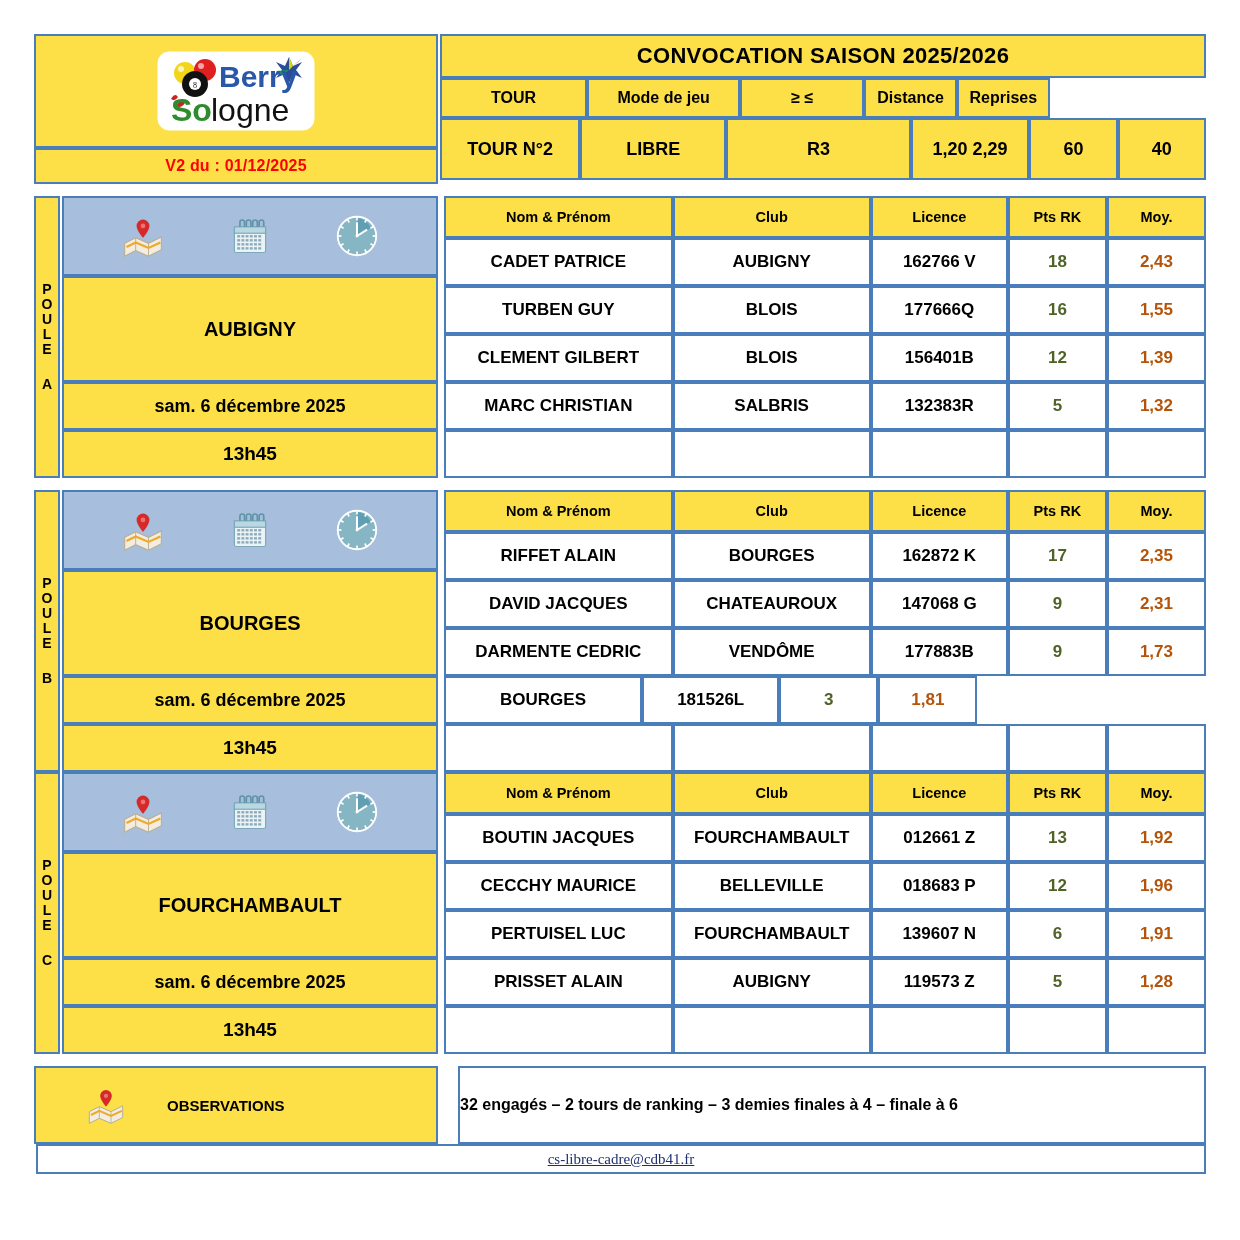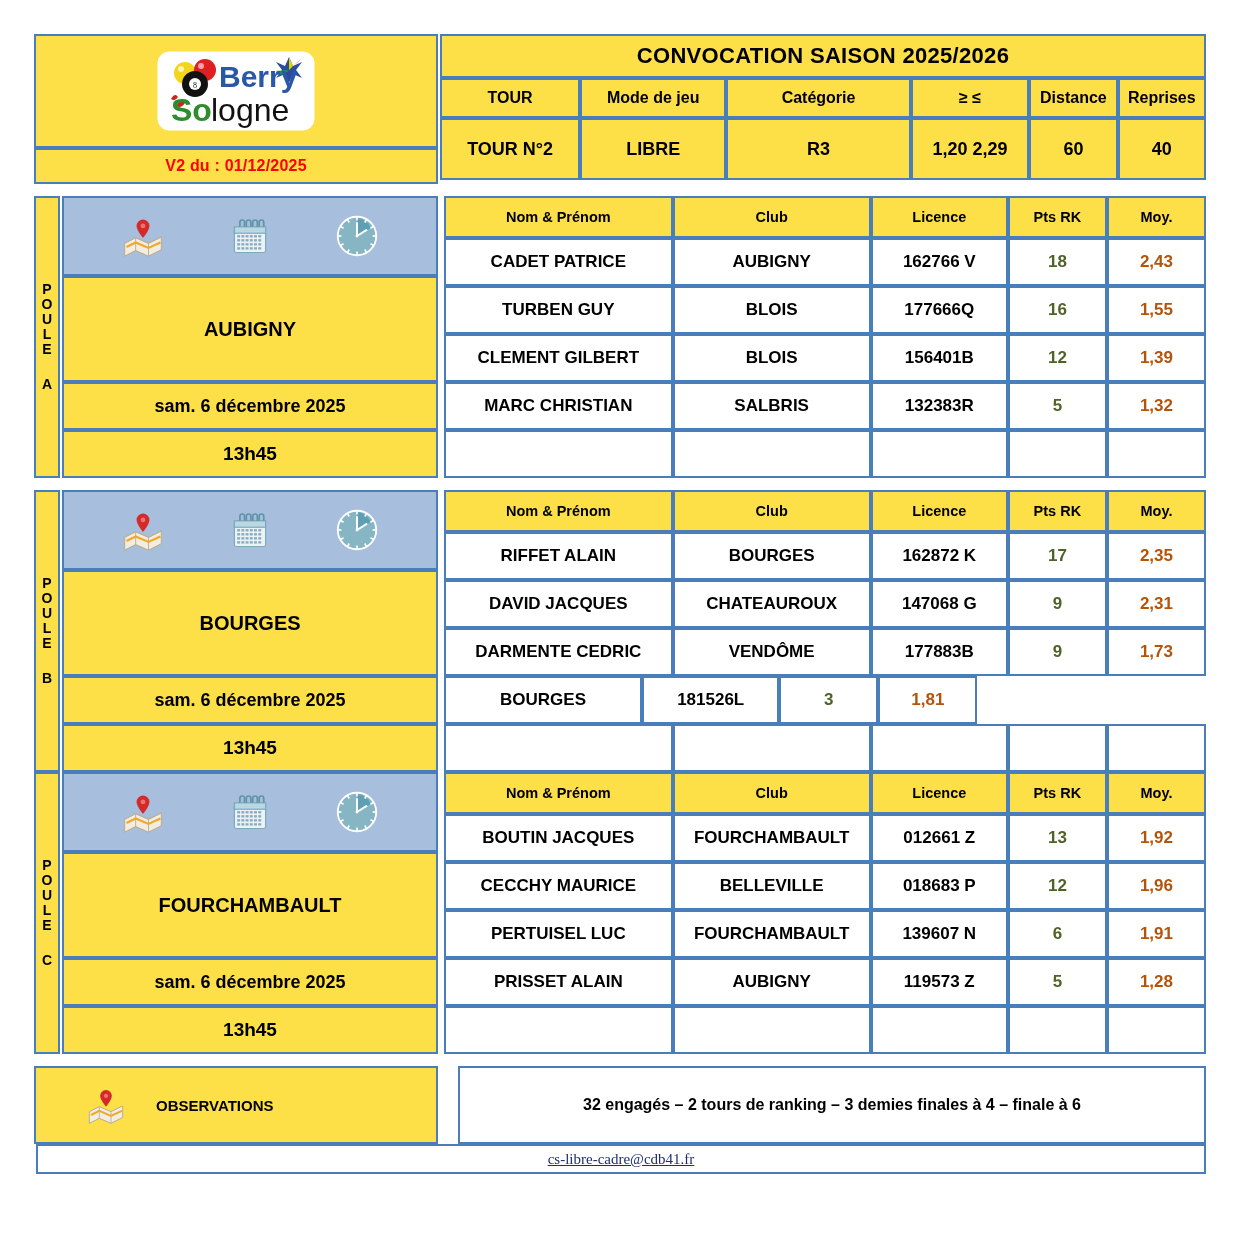--- a/index.html
+++ b/index.html
@@ -68,24 +68,24 @@
   .w-pts{width:13.0%;}
   .w-moy{width:13.0%;}
   .pts{color:#4F6228;}
   .moy{color:#B4530A;}
 
   
   .ico{width:46px;height:44px;display:block;}
 
   
   .obs{display:flex;width:1172px;height:78px;}
-  .obs-left{width:404px;display:flex;align-items:center;}
+  .obs-left{width:404px;display:flex;align-items:center;gap:11px;}
   .obs-left .ico{margin-left:50px;width:40px;height:40px;}
   .obs-label{font-weight:bold;font-size:15px;margin-left:30px;}
-  .obs-right{flex:1;margin-left:20px;display:flex;align-items:center;justify-content:center;}
+  .obs-right{flex:1;margin-left:20px;display:flex;align-items:center;justify-content:flex-start;}
   .obs-txt{font-weight:bold;font-size:16px;}
 
   .foot{display:flex;width:1172px;height:30px;}
   .foot-left{width:664px;display:flex;align-items:center;justify-content:center;}
   .foot-left span{font-size:14px;color:#000;}
   .foot-right{flex:1;margin-left:2px;display:flex;align-items:center;justify-content:center;}
   .mail{font-family:"Liberation Serif", serif;font-size:15px;color:#1F2F6E;text-decoration:underline;text-align:center;}
 </style>
 </head>
 <body>
@@ -127,21 +127,20 @@
       </div>
     </div>
 
     <div class="right-col">
       <div class="title-cell bd fill-lt">
         <span class="title-txt">CONVOCATION SAISON 2025/2026</span>
       </div>
       <div class="hdr-row">
         <div class="bd fill-lt c-tour">TOUR</div>
         <div class="bd fill-lt c-mode">Mode de jeu</div>
-        <div class="bd fill-lt c-cat">Catégorie</div>
         <div class="bd fill-lt c-mm">≥  ≤</div>
         <div class="bd fill-lt c-dist">Distance</div>
         <div class="bd fill-lt c-rep">Reprises</div>
       </div>
       <div class="val-row">
         <div class="bd fill-lt c-tour">TOUR N°2</div>
         <div class="bd fill-lt c-mode">LIBRE</div>
         <div class="bd fill-lt c-cat">R3</div>
         <div class="bd fill-lt c-mm">1,20  2,29</div>
         <div class="bd fill-lt c-dist">60</div>

